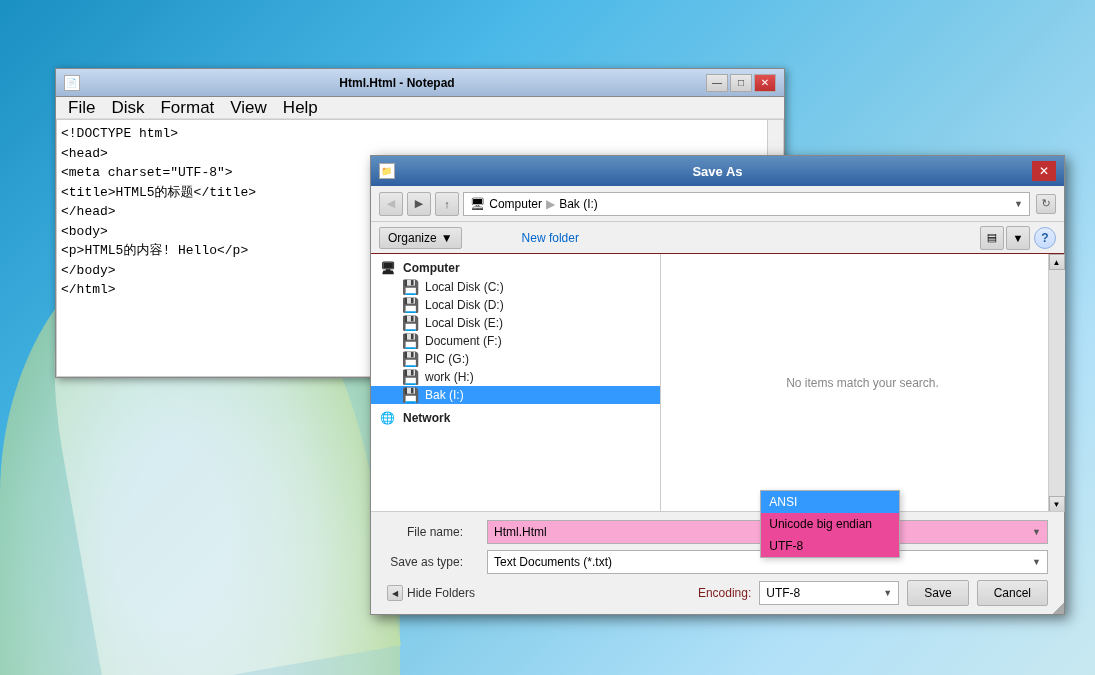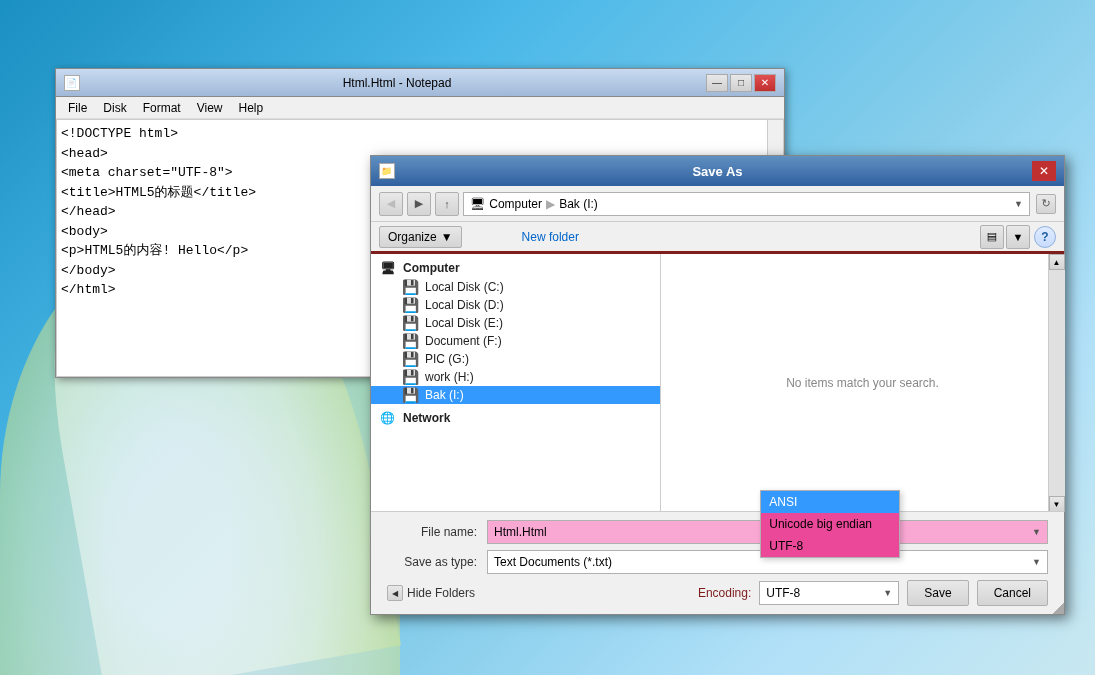--- a/index.html
+++ b/index.html
@@ -71,21 +71,21 @@
       display: flex;
       align-items: center;
       justify-content: center;
       font-size: 9px;
       flex-shrink: 0;
     }
     .notepad-title {
       flex: 1;
       text-align: center;
       font-size: 12px;
-      font-weight: normal;
+      font-weight: bold;
       color: #000;
     }
     .window-controls {
       display: flex;
       gap: 2px;
     }
     .win-btn {
       width: 22px;
       height: 18px;
       background: linear-gradient(to bottom, #e8e8e8, #d0d0d0);
@@ -101,21 +101,21 @@
       background: #f0f0f0;
       height: 22px;
       display: flex;
       align-items: center;
       padding: 0 4px;
       border-bottom: 1px solid #ddd;
     }
     .menu-item {
       padding: 2px 8px;
       cursor: pointer;
-      font-size: 12px;
+      font-size: 17px;
     }
     .notepad-content {
       background: white;
       margin: 0;
       padding: 4px;
       height: calc(100% - 50px);
       overflow: hidden;
       font-family: 'Courier New', monospace;
       font-size: 13px;
       line-height: 1.5;
@@ -259,21 +259,21 @@
     }
 
     
     .dialog-toolbar2 {
       background: #f0f0f0;
       height: 32px;
       display: flex;
       align-items: center;
       padding: 0 8px;
       gap: 4px;
-      border-bottom: 3px solid #7f1d1d;
+      border-bottom: 1px solid #7f1d1d;
     }
     .organize-btn {
       background: linear-gradient(to bottom, #e8e8e8, #d4d4d4);
       border: 1px solid #b0b0b0;
       border-radius: 2px;
       padding: 3px 8px;
       font-size: 12px;
       cursor: pointer;
       display: flex;
       align-items: center;
@@ -422,21 +422,21 @@
       padding: 8px 16px;
     }
     .form-row {
       display: flex;
       align-items: center;
       margin-bottom: 6px;
     }
     .form-label {
       width: 100px;
       text-align: right;
-      padding-right: 10px;
+      padding-right: 24px;
       font-size: 12px;
       color: #333;
     }
     .form-input {
       flex: 1;
       height: 24px;
       border: 1px solid #b0b0b0;
       background: #f9a8d4;
       padding: 0 6px;
       font-size: 12px;

